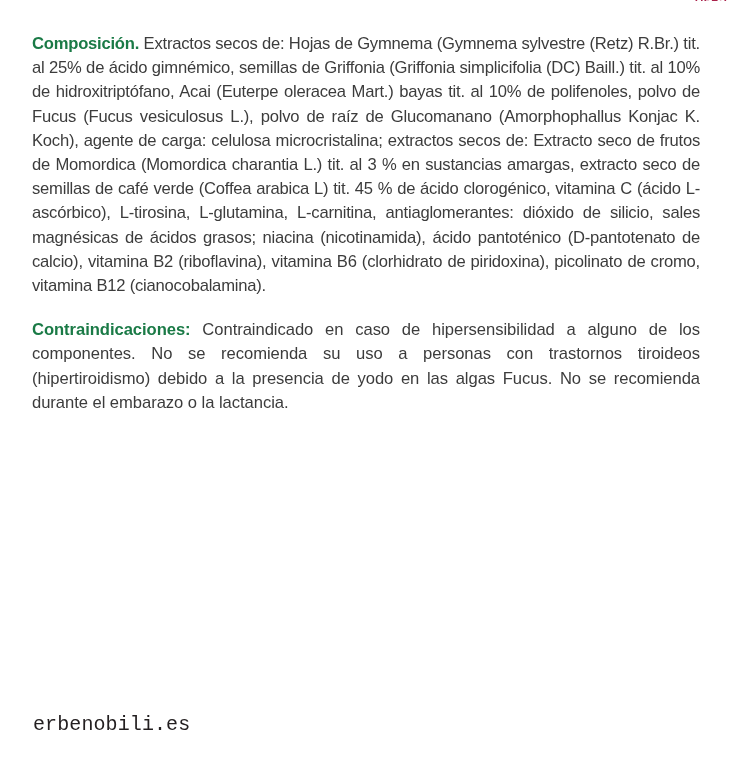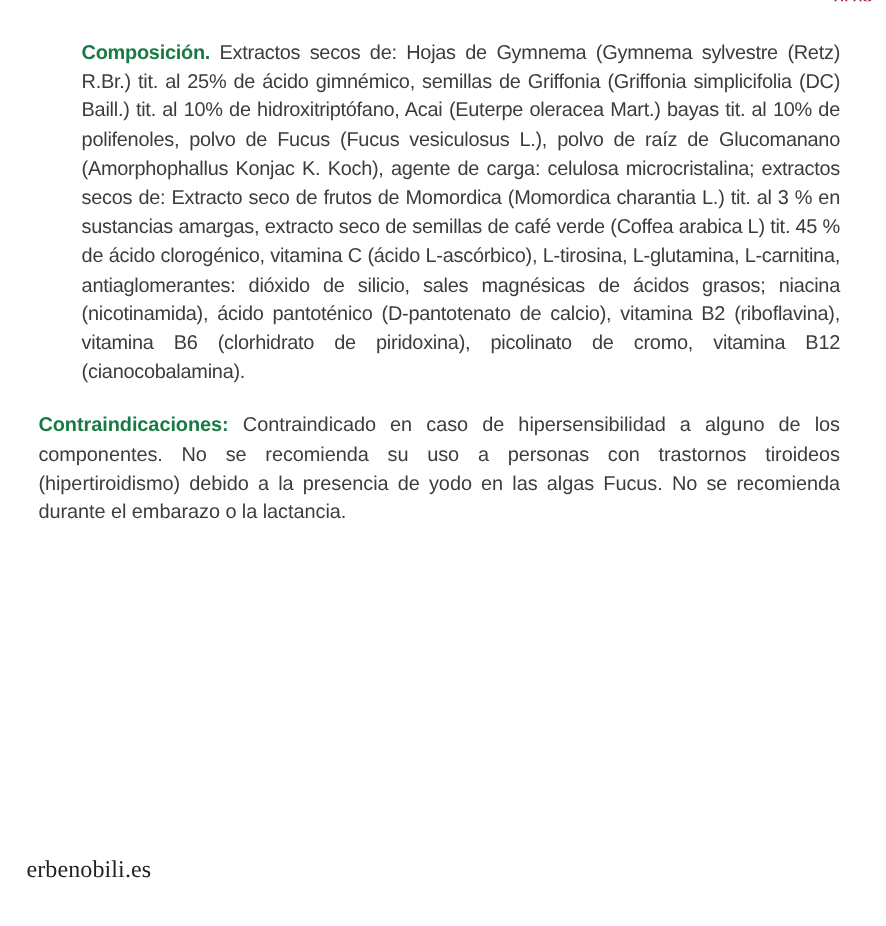--- a/index.html
+++ b/index.html
@@ -58,28 +58,27 @@
     color: #1a7a46;
   }
 
   .para .body-text {
     color: #3c3c3c;
   }
 
   
   .para-composicion {
     letter-spacing: -0.22px;
-    margin-left: 36px;
   }
 
   .footer {
     position: absolute;
-    left: 22px;
+    left: 33px;
     top: 713px;
-    font-family: Liberation Serif, serif;
+    font-family: Liberation Mono, monospace;
     font-size: 20px;
     line-height: 24px;
     color: #231f20;
     letter-spacing: 0.1px;
   }
 </style>
 </head>
 <body>
 
 <div class="top-fragment">TIPAS</div>

